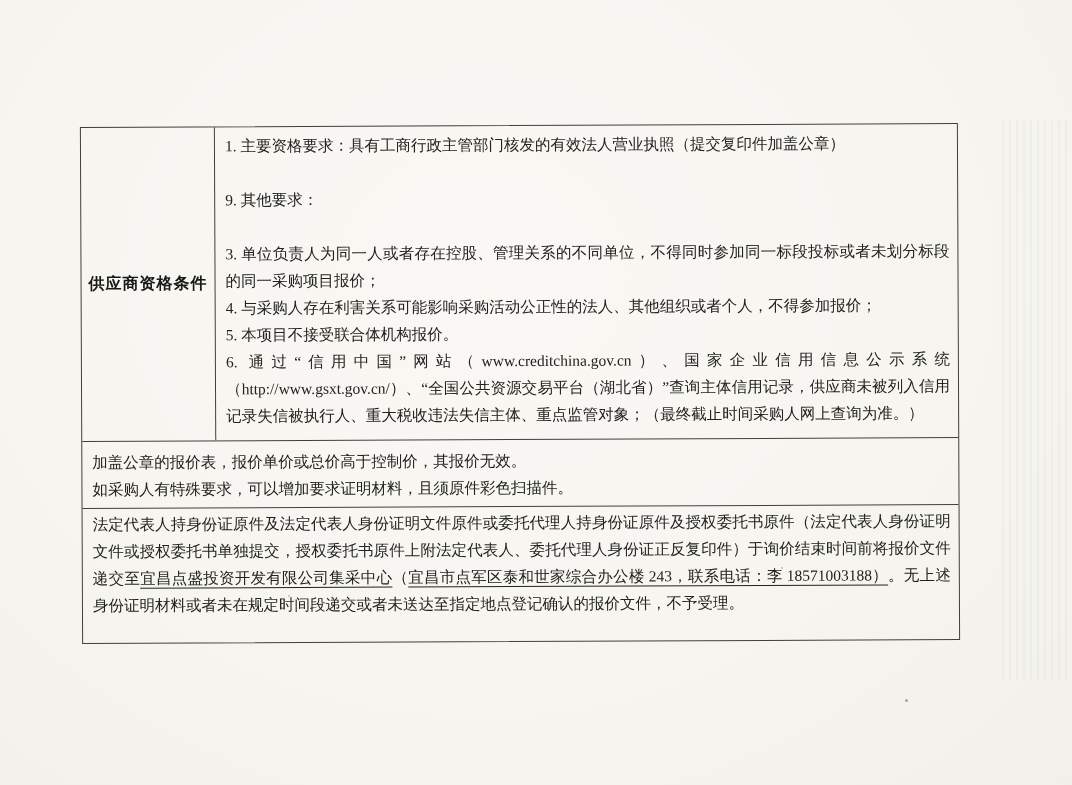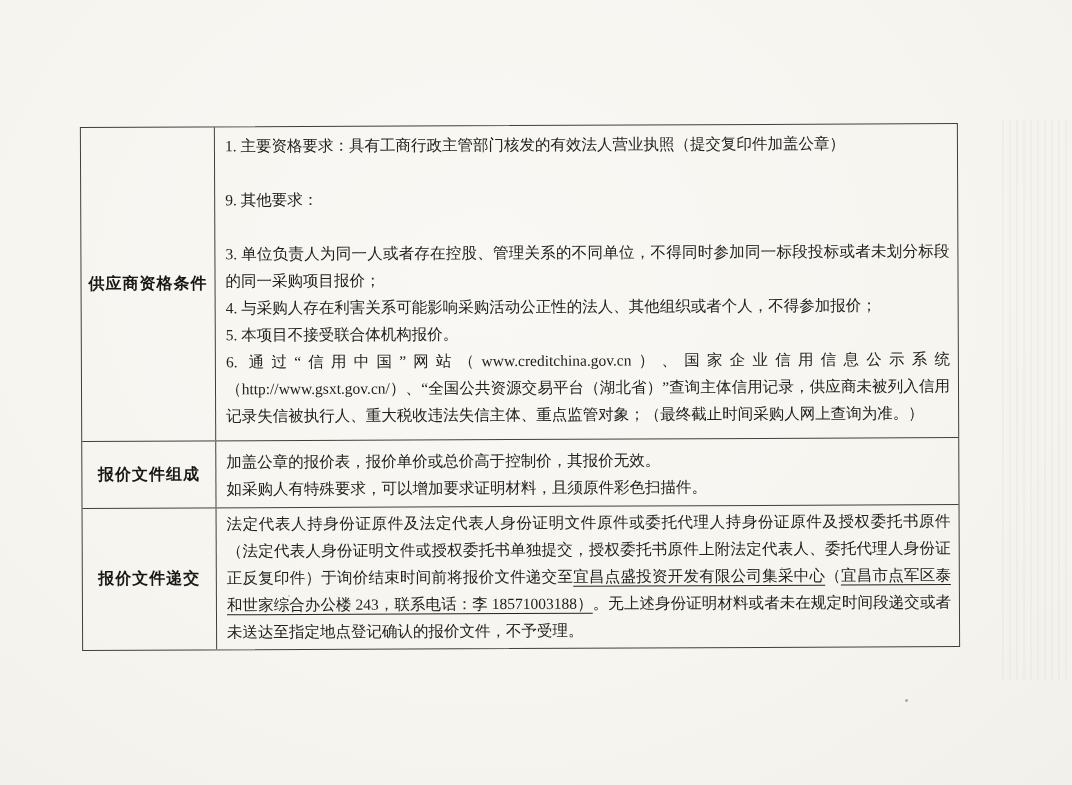--- a/index.html
+++ b/index.html
@@ -118,27 +118,25 @@
         <div class="para gap"><span class="seg">1. 主要资格要求：具有工商行政主管部门核发的有效法人营业执照（提交复印件加盖公章）</span></div>
         <div class="para gap"><span class="seg">9. 其他要求：</span></div>
         <div class="para"><span class="seg">3. 单位负责人为同一人或者存在控股、管理关系的不同单位，不得同时参加同一标段投标或者未划分标段的同一采购项目报价；</span></div>
         <div class="para"><span class="seg">4. 与采购人存在利害关系可能影响采购活动公正性的法人、其他组织或者个人，不得参加报价；</span></div>
         <div class="para"><span class="seg">5. 本项目不接受联合体机构报价。</span></div>
         <div class="para"><span class="seg">6. 通过“信用中国”网站（www.creditchina.gov.cn）、国家企业信用信息公示系统（http://www.gsxt.gov.cn/）、“全国公共资源交易平台（湖北省）”查询主体信用记录，供应商未被列入信用记录失信被执行人、重大税收违法失信主体、重点监管对象；（最终截止时间采购人网上查询为准。）</span></div>
       </div>
   </div>
 
   <div class="t-row r2">
-    <div class="cell-label">报价文件组成</div>
     <div class="cell-content">
         <div class="para"><span class="seg">加盖公章的报价表，报价单价或总价高于控制价，其报价无效。</span></div>
         <div class="para"><span class="seg">如采购人有特殊要求，可以增加要求证明材料，且须原件彩色扫描件。</span></div>
       </div>
   </div>
 
   <div class="t-row r3">
-    <div class="cell-label">报价文件递交</div>
     <div class="cell-content">
         <div class="para"><span class="seg">法定代表人持身份证原件及法定代表人身份证明文件原件或委托代理人持身份证原件及授权委托书原件（法定代表人身份证明文件或授权委托书单独提交，授权委托书原件上附法定代表人、委托代理人身份证正反复印件）于询价结束时间前将报价文件递交至</span><span class="seg u">宜昌点盛投资开发有限公司集采中心</span><span class="seg">（</span><span class="seg u">宜昌市点军区泰和世家综合办公楼 243，联系电话：李 18571003188）</span><span class="seg">。无上述身份证明材料或者未在规定时间段递交或者未送达至指定地点登记确认的报价文件，不予受理。</span></div>
       </div>
   </div>
 
 </div>
 
 </body></html>

